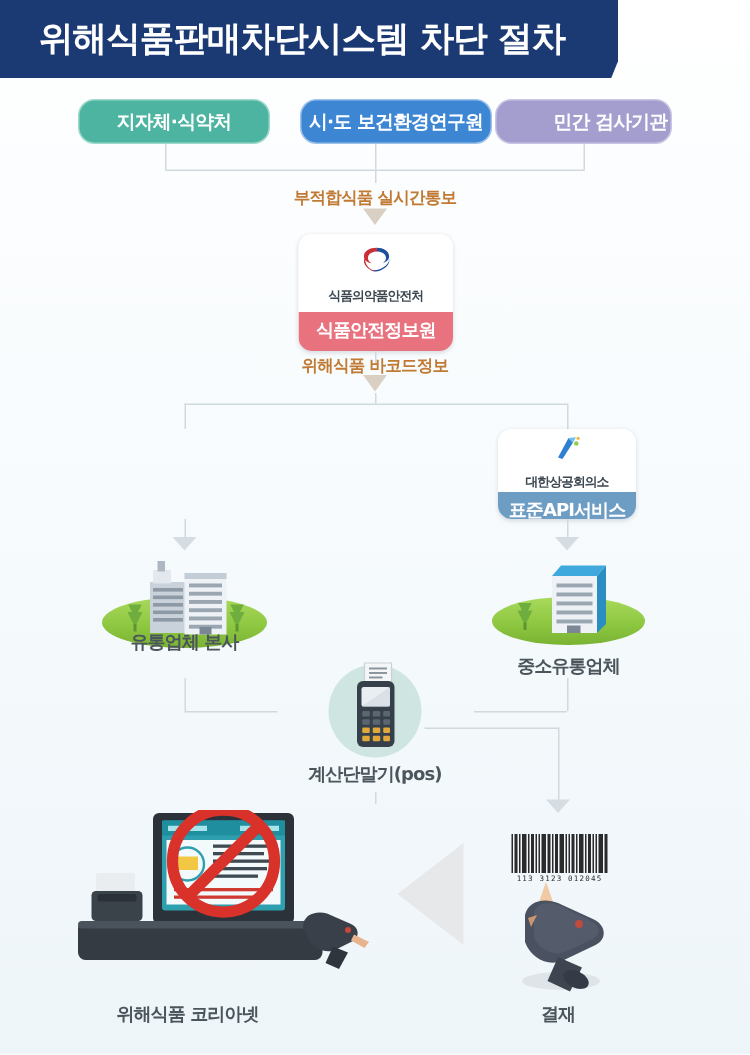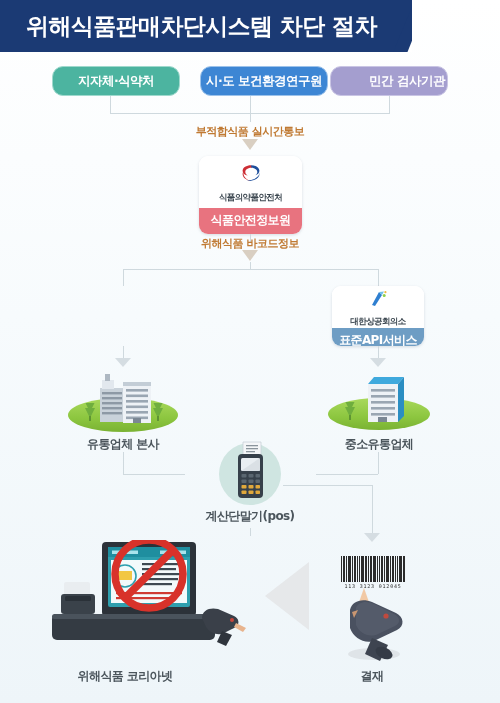--- a/index.html
+++ b/index.html
@@ -316,21 +316,21 @@
         <rect x="58" y="21" width="22" height="2.6"></rect>
         <rect x="58" y="26.5" width="22" height="2.6"></rect>
         <rect x="58" y="32" width="22" height="2.6"></rect>
         <rect x="58" y="37.5" width="22" height="2.6"></rect>
         <rect x="58" y="43" width="22" height="2.6"></rect>
         <rect x="58" y="48.5" width="22" height="2.6"></rect>
       </g>
       <rect x="65" y="50" width="8" height="5" fill="#7b8794"></rect>
     </svg>
   </div>
-  <div class="node-caption" style="left:43px; top:436px;">유통업체 본사</div>
+  <div class="node-caption" style="left:43px; top:420px;">유통업체 본사</div>
 
   <div class="ground" style="left:328px; top:398px; width:102px; height:32px;"></div>
   <div class="screen-body" style="left:328px; top:368px; width:102px; height:58px;">
     <svg width="102" height="58" viewBox="0 0 102 58">
       <path d="M22 49 L17 39 L27 39 Z M22 43 L17.5 34 L26.5 34 Z" fill="#6fae3e"></path>
       <rect x="21" y="47" width="2" height="5" fill="#5e9433"></rect>
       <rect x="40" y="16" width="30" height="38" fill="#eef2f6"></rect>
       <path d="M40 16 L46 9 L76 9 L70 16 Z" fill="#3fa9dd"></path>
       <path d="M70 16 L76 9 L76 48 L70 54 Z" fill="#2b8ec2"></path>
       <g fill="#9aa6b2">

